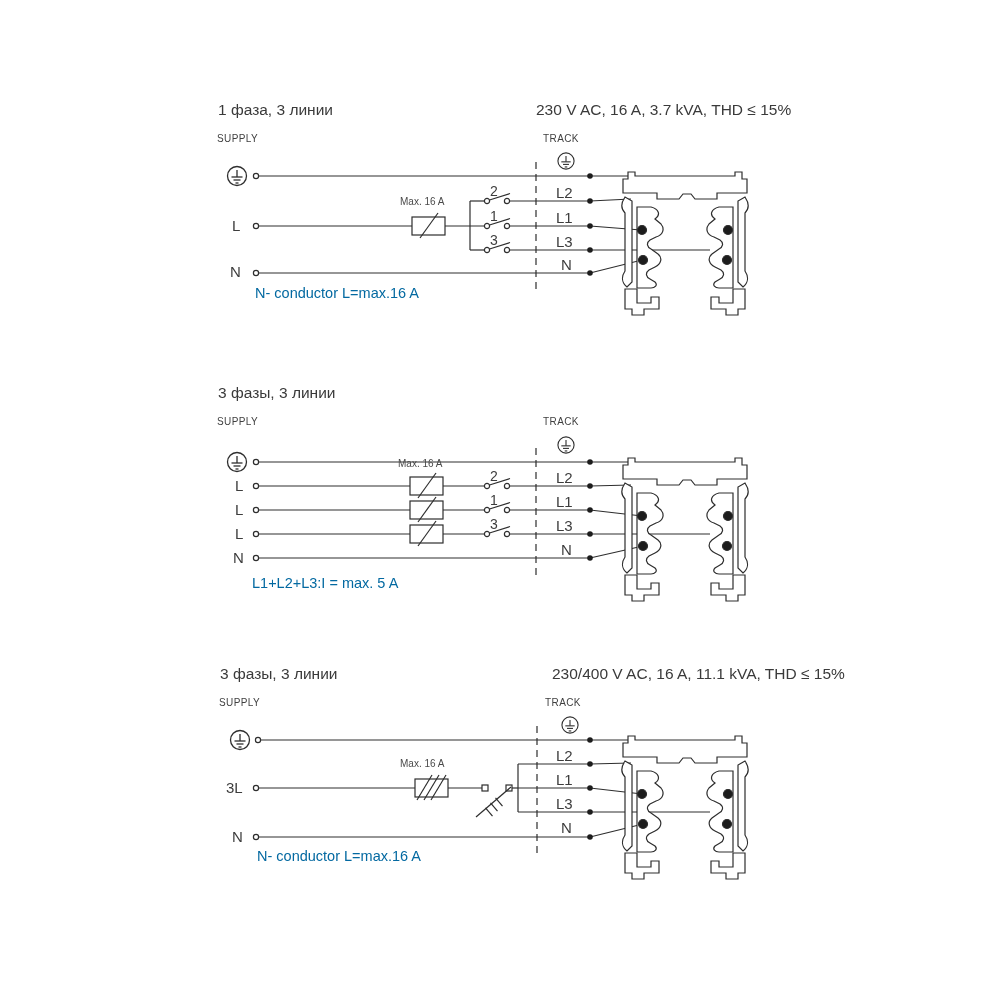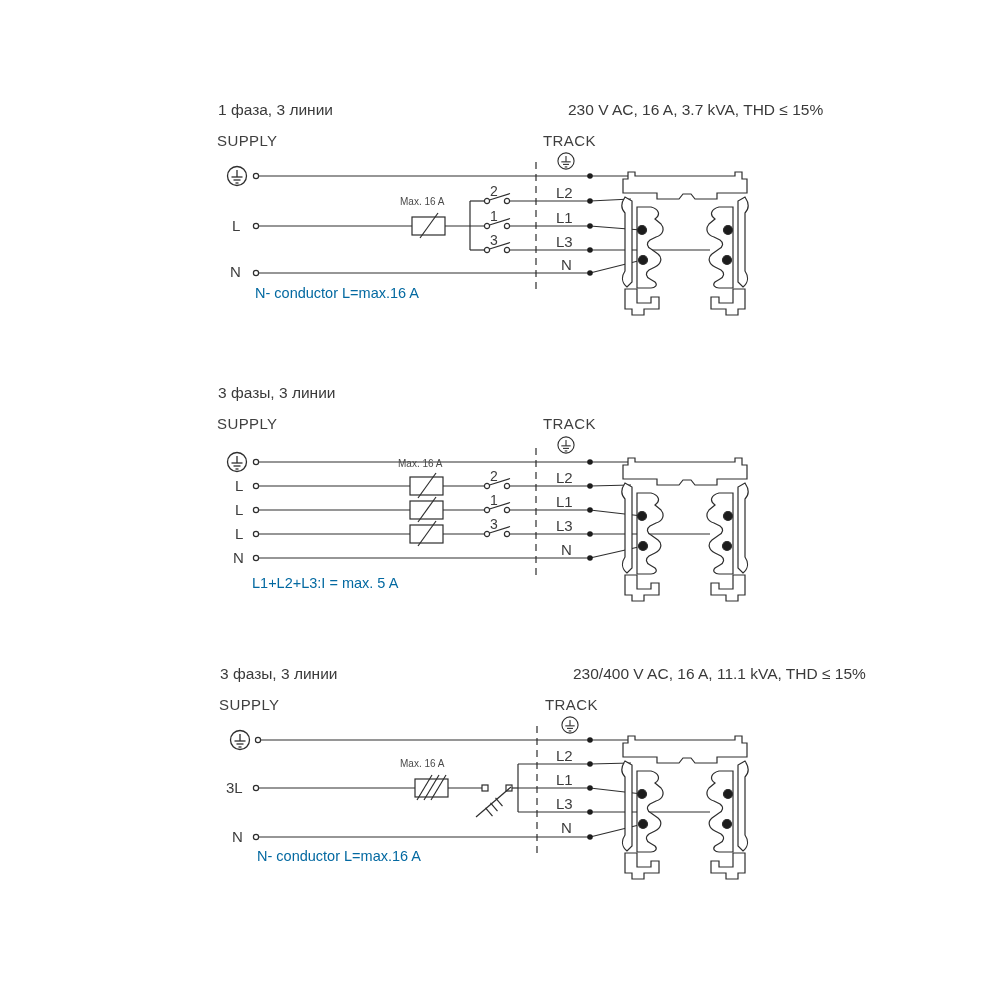--- a/index.html
+++ b/index.html
@@ -1,21 +1,21 @@
 <!DOCTYPE html>
 <html><head>
 <meta charset="utf-8">
 <style>
   html,body{margin:0;padding:0;background:#ffffff;}
   #stage{position:relative;width:964px;height:1000px;background:#ffffff;overflow:hidden;
          font-family:"Liberation Sans",sans-serif;}
   svg{position:absolute;left:0;top:0;}
   .lbl{position:absolute;white-space:nowrap;color:#3d3d3d;line-height:1.1;}
   .t-title{font-size:15.5px;color:#3a3a3a;}
-  .t-head{font-size:15px;color:#3f3f3f;letter-spacing:0.4px;}
+  .t-head{font-size:10px;color:#3f3f3f;letter-spacing:0.4px;}
   .t-lab{font-size:15px;color:#3d3d3d;}
   .t-num{font-size:14px;color:#3d3d3d;}
   .t-fuse{font-size:10px;color:#4a4a4a;}
   .t-note{font-size:14.5px;color:#0369a1;}
 </style>
 </head>
 <body>
 
 <div id="stage">
 
@@ -187,21 +187,21 @@
           <circle cx="590" cy="764" r="2.8"></circle>
           <circle cx="590" cy="788" r="2.8"></circle>
       <circle cx="590" cy="812" r="2.8"></circle>
           <circle cx="590" cy="837" r="2.8"></circle>
     </g>
     <use href="#track" transform="translate(615,733)"></use>
   </g>
 </svg>
 
 <span class="lbl t-title" style="left:218px;top:101px;">1 фаза, 3 линии</span>
-<span class="lbl t-title" style="left:568px;top:101px;">230 V AC, 16 A, 3.7 kVA, THD ≤ 15%</span>
+<span class="lbl t-title" style="left:536px;top:101px;">230 V AC, 16 A, 3.7 kVA, THD ≤ 15%</span>
 <span class="lbl t-head" style="left:217px;top:133px;">SUPPLY</span>
 <span class="lbl t-head" style="left:543px;top:133px;">TRACK</span>
 <span class="lbl t-lab" style="left:232px;top:218px;">L</span>
 <span class="lbl t-lab" style="left:230px;top:264px;">N</span>
 <span class="lbl t-fuse" style="left:400px;top:196px;">Max. 16 A</span>
 <span class="lbl t-num" style="left:490px;top:184px;">2</span>
 <span class="lbl t-num" style="left:490px;top:209px;">1</span>
 <span class="lbl t-num" style="left:490px;top:233px;">3</span>
 <span class="lbl t-lab" style="left:556px;top:185px;">L2</span>
 <span class="lbl t-lab" style="left:556px;top:210px;">L1</span>
@@ -220,21 +220,21 @@
 <span class="lbl t-num" style="left:490px;top:469px;">2</span>
 <span class="lbl t-num" style="left:490px;top:493px;">1</span>
 <span class="lbl t-num" style="left:490px;top:517px;">3</span>
 <span class="lbl t-lab" style="left:556px;top:470px;">L2</span>
 <span class="lbl t-lab" style="left:556px;top:494px;">L1</span>
 <span class="lbl t-lab" style="left:556px;top:518px;">L3</span>
 <span class="lbl t-lab" style="left:561px;top:542px;">N</span>
 <span class="lbl t-note" style="left:252px;top:576px;">L1+L2+L3:I = max. 5 A</span>
 
 <span class="lbl t-title" style="left:220px;top:665px;">3 фазы, 3 линии</span>
-<span class="lbl t-title" style="left:573px;top:665px;">230/400 V AC, 16 A, 11.1 kVA, THD ≤ 15%</span>
+<span class="lbl t-title" style="left:552px;top:665px;">230/400 V AC, 16 A, 11.1 kVA, THD ≤ 15%</span>
 <span class="lbl t-head" style="left:219px;top:697px;">SUPPLY</span>
 <span class="lbl t-head" style="left:545px;top:697px;">TRACK</span>
 <span class="lbl t-lab" style="left:226px;top:780px;text-align:center;">3L</span>
 <span class="lbl t-lab" style="left:232px;top:829px;">N</span>
 <span class="lbl t-fuse" style="left:400px;top:758px;">Max. 16 A</span>
 <span class="lbl t-lab" style="left:556px;top:748px;">L2</span>
 <span class="lbl t-lab" style="left:556px;top:772px;">L1</span>
 <span class="lbl t-lab" style="left:556px;top:796px;">L3</span>
 <span class="lbl t-lab" style="left:561px;top:820px;">N</span>
 <span class="lbl t-note" style="left:257px;top:849px;">N- conductor  L=max.16 A</span>

